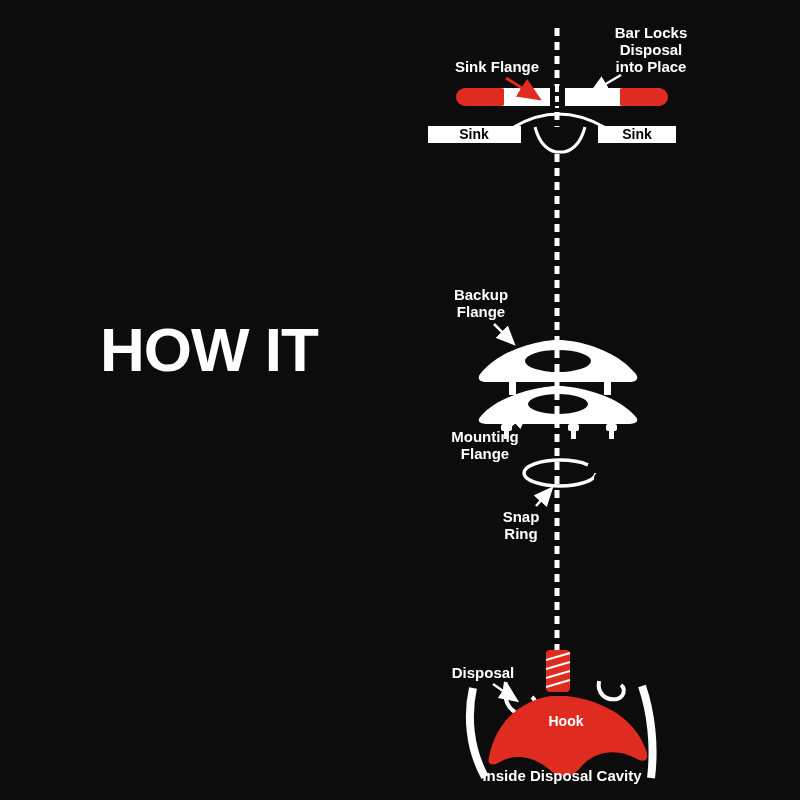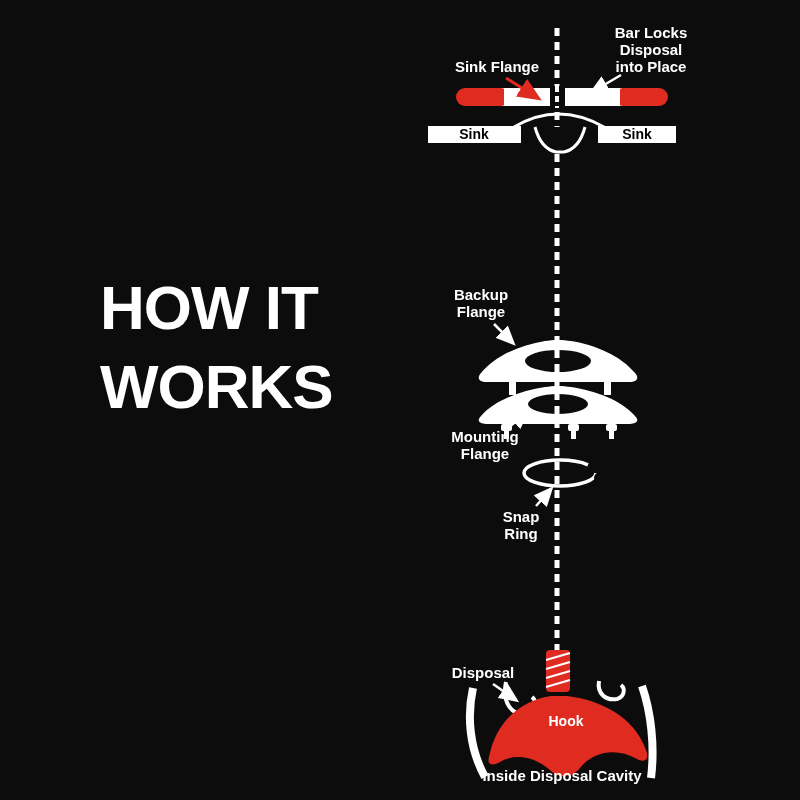--- a/index.html
+++ b/index.html
@@ -14,38 +14,37 @@
   .title{
     position:absolute;
     left:100px;top:268px;
     color:#ffffff;
     font-weight:bold;
     font-size:62px;
     line-height:1.28;
     letter-spacing:-1px;
     white-space:nowrap;
   }
-  .title span{display:block;}
+  .title span{display:block;margin-top:42px;}
   svg text{
     font-family:"Liberation Sans", sans-serif;
     font-weight:bold;
     fill:#ffffff;
     font-size:15px;
   }
   svg text.dark{fill:#000000;font-size:14px;}
   svg text.hook{font-size:14px;}
 </style>
 </head>
 <body>
 
 <div class="stage">
 
   <div class="title">
     <span>HOW IT</span>
-    <span>WORKS</span>
   </div>
 
   <svg width="800" height="800" viewBox="0 0 800 800">
     <defs>
       <marker id="arrow-white" markerWidth="9" markerHeight="8" refX="6.5" refY="3.5" orient="auto">
         <path d="M0,0 L8,3.5 L0,7 Z" fill="#ffffff"></path>
       </marker>
       <marker id="arrow-red" markerWidth="9" markerHeight="8" refX="6.5" refY="3.5" orient="auto">
         <path d="M0,0 L8,3.5 L0,7 Z" fill="#e02b20"></path>
       </marker>

